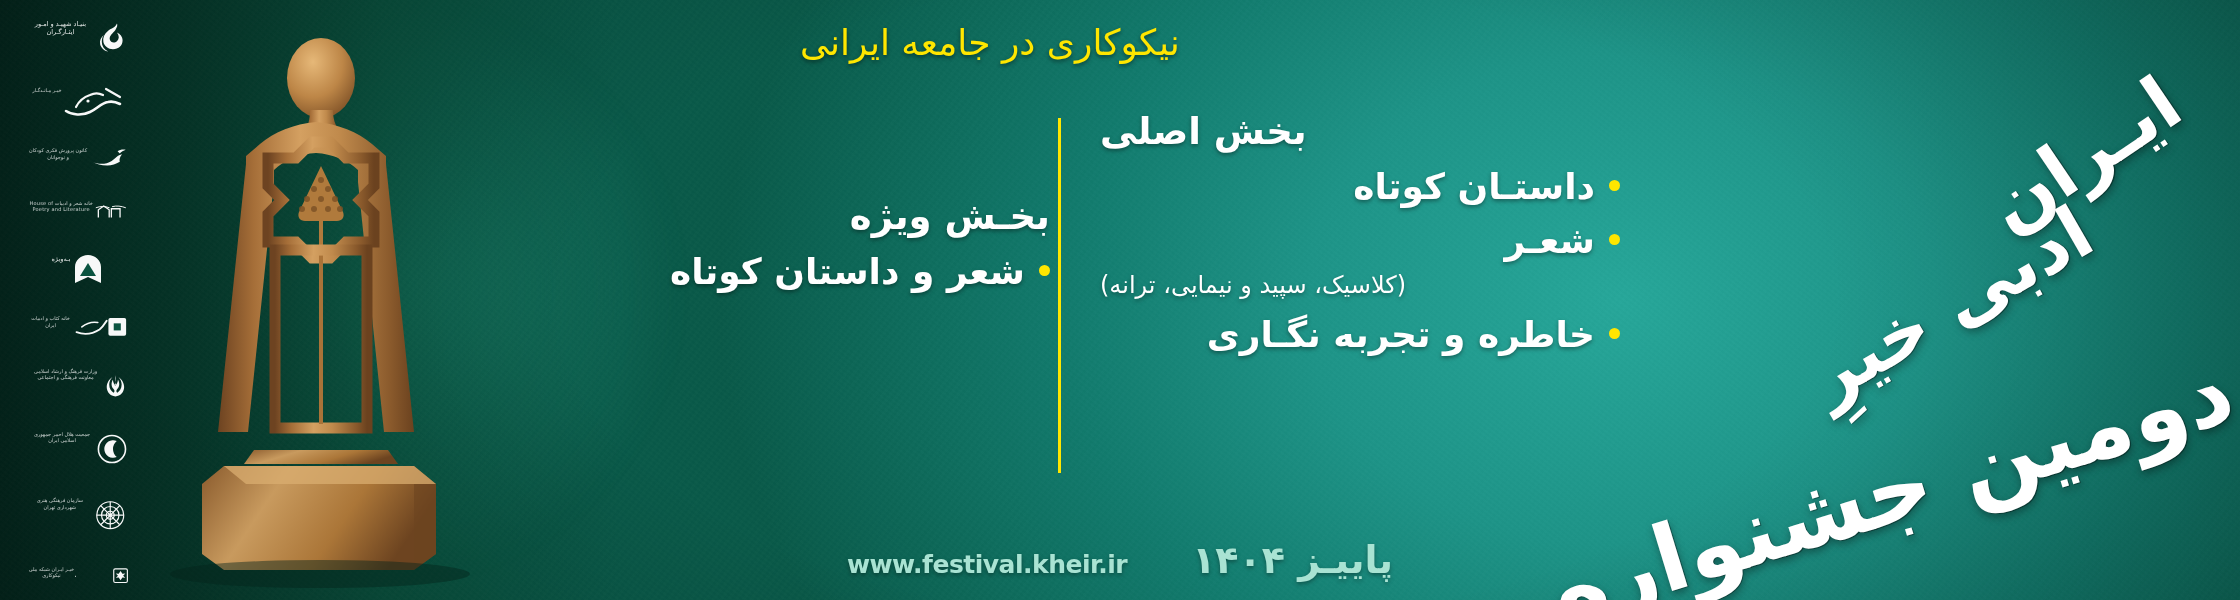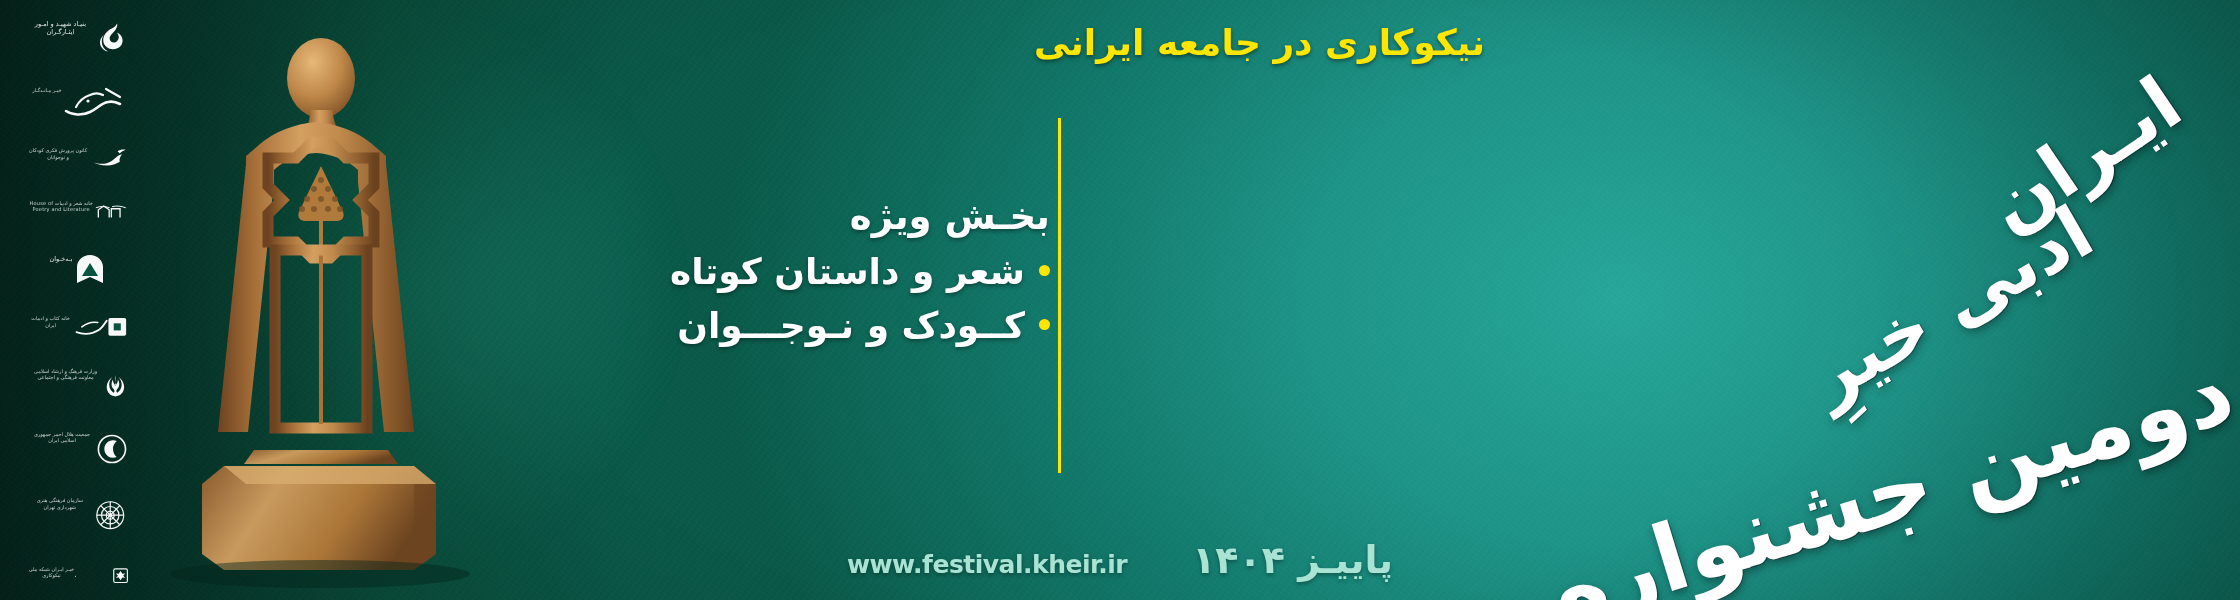--- a/index.html
+++ b/index.html
@@ -87,27 +87,27 @@
     position: absolute;
     left: 150px; top: 18px;
     width: 330px; height: 572px;
     z-index: 5;
   }
 
   
   .headline {
     position: absolute;
     top: 22px;
-    left: 845px;
+    left: 800px;
     width: 640px;
-    text-align: right;
+    text-align: left;
     direction: rtl;
     color: #FFE600;
     font-size: 36px;
-    font-weight: 700;
+    font-weight: 400;
     letter-spacing: -0.5px;
     text-shadow: 0 2px 4px rgba(0,0,0,0.45);
     z-index: 7;
   }
 
   
   .divider {
     position: absolute;
     left: 1058px;
     top: 118px;
@@ -297,21 +297,21 @@
       </svg>
       <div class="logo-cap tiny">خانه شعر و ادبیات
 House of Poetry and Literature</div>
     </div>
 
     <div class="logo-item">
       <svg class="logo-mark" width="34" height="34" viewBox="0 0 34 34">
         <path d="M17 2C10 2 4 7 4 14v16l13-6 13 6V14C30 7 24 2 17 2z" fill="#fff"></path>
         <path d="M17 10l-8 13h16z" fill="#0b5541"></path>
       </svg>
-      <div class="logo-cap">بـه‌خـوان</div>
+      <div class="logo-cap">بـه‌ویژه</div>
     </div>
 
     <div class="logo-item">
       <svg class="logo-mark" width="62" height="26" viewBox="0 0 62 26">
         <rect x="40" y="4" width="20" height="20" rx="2" fill="#fff"></rect>
         <path d="M46 10h8v8h-8z" fill="#0b5541"></path>
         <path d="M4 20c8 3 18 2 26-3 4-3 6-7 8-10" stroke="#fff" stroke-width="2.2" fill="none" stroke-linecap="round"></path>
         <path d="M10 14c5-4 12-6 18-5" stroke="#fff" stroke-width="1.8" fill="none" stroke-linecap="round"></path>
       </svg>
       <div class="logo-cap tiny">خانه کتاب و ادبیات ایران</div>
@@ -426,32 +426,48 @@
       <path d="M264 466 h22 v70 l-22 16 z" fill="#6d4420" opacity="0.6"></path>
 
       <ellipse cx="170" cy="556" rx="150" ry="14" fill="#04241b" opacity="0.45"></ellipse>
     </svg>
   </div>
 
   <div class="headline">نیکوکاری در جامعه ایرانی</div>
 
   <div class="divider"></div>
 
+  <div class="col col-main">
+    <div class="col-title">بخش اصلی</div>
+    <ul class="bullet-list">
+      <li>
+        <span class="dot"></span>
+        <span class="bullet-text">داستـان کوتاه</span>
+      </li>
+      <li>
+        <span class="dot"></span>
+        <span class="bullet-text">شعـر</span>
+      </li>
+      <li style="display:block">
+        <div class="sub-note">(کلاسیک، سپید و نیمایی، ترانه)</div>
+      </li>
+      <li>
+        <span class="dot"></span>
+        <span class="bullet-text">خاطره و تجربه نگـاری</span>
+      </li>
+    </ul>
+  </div>
 
   <div class="col col-special">
     <div class="col-title">بخـش ویژه</div>
     <ul class="bullet-list">
       <li>
         <span class="dot"></span>
         <span class="bullet-text">شعر و داستان کوتاه</span>
       </li>
-      <li>
-        <span class="dot"></span>
-        <span class="bullet-text">کــودک و نـوجـــوان</span>
-      </li>
     </ul>
   </div>
 
   <div class="calligraphy">
     <div class="callig-text callig-a">ایـران</div>
     <div class="callig-text callig-b">ادبی خیرِ</div>
     <div class="callig-text callig-c">دومین جشنواره</div>
   </div>
 
   <div class="footer">

